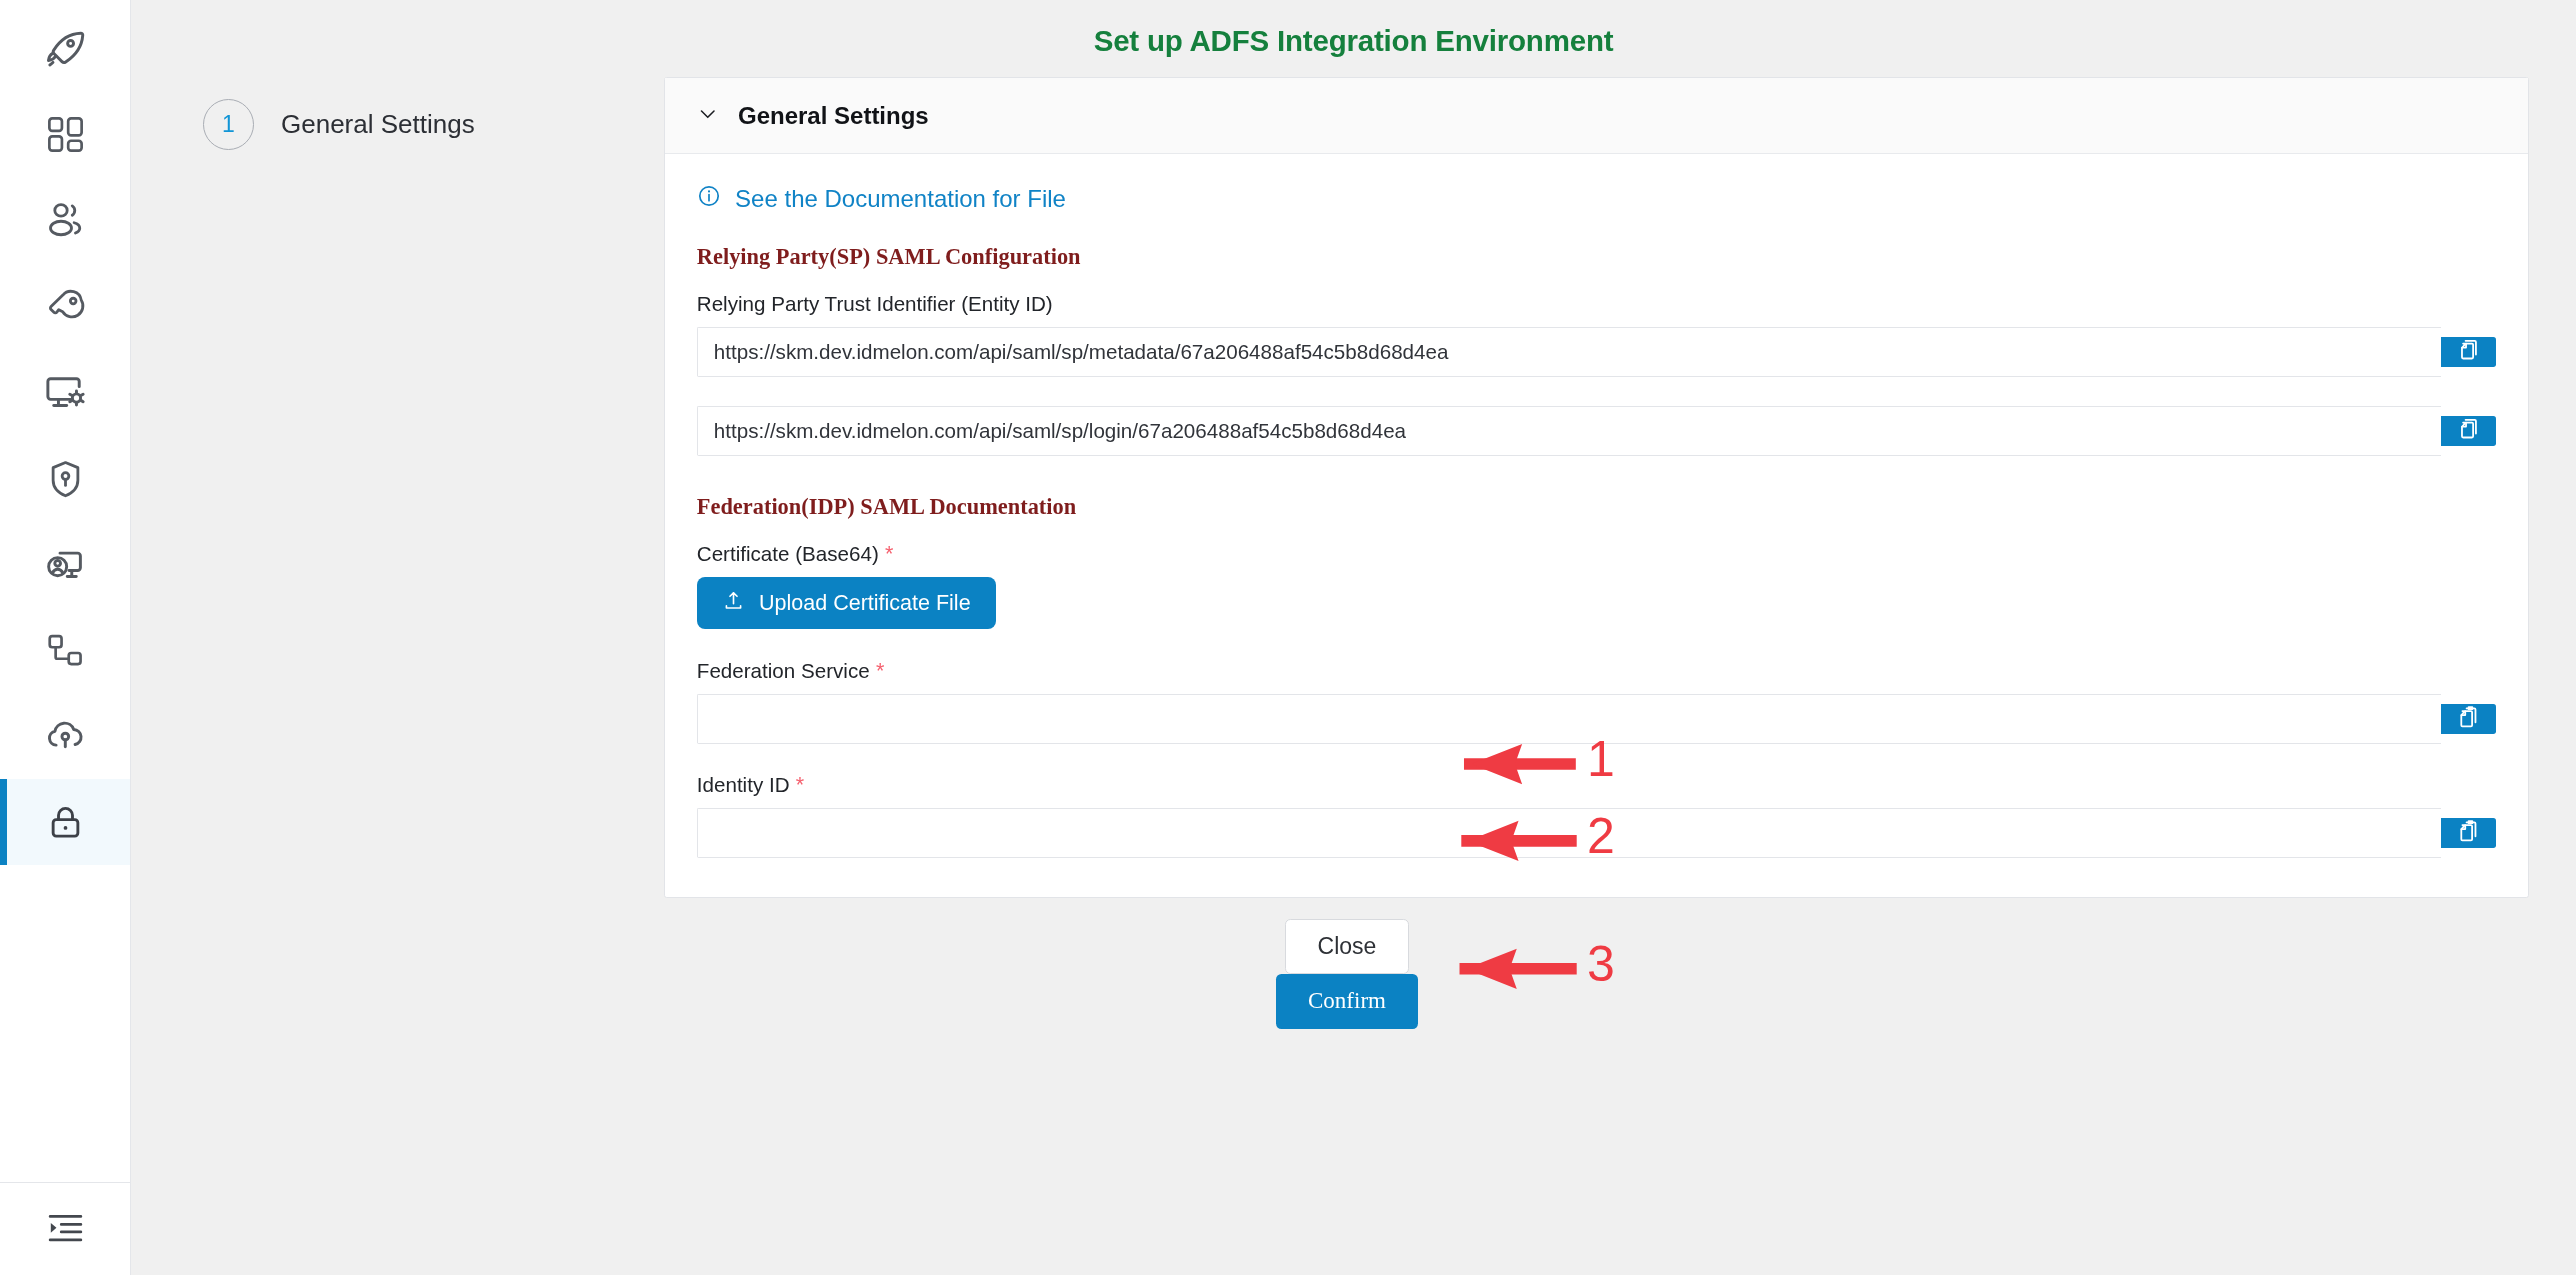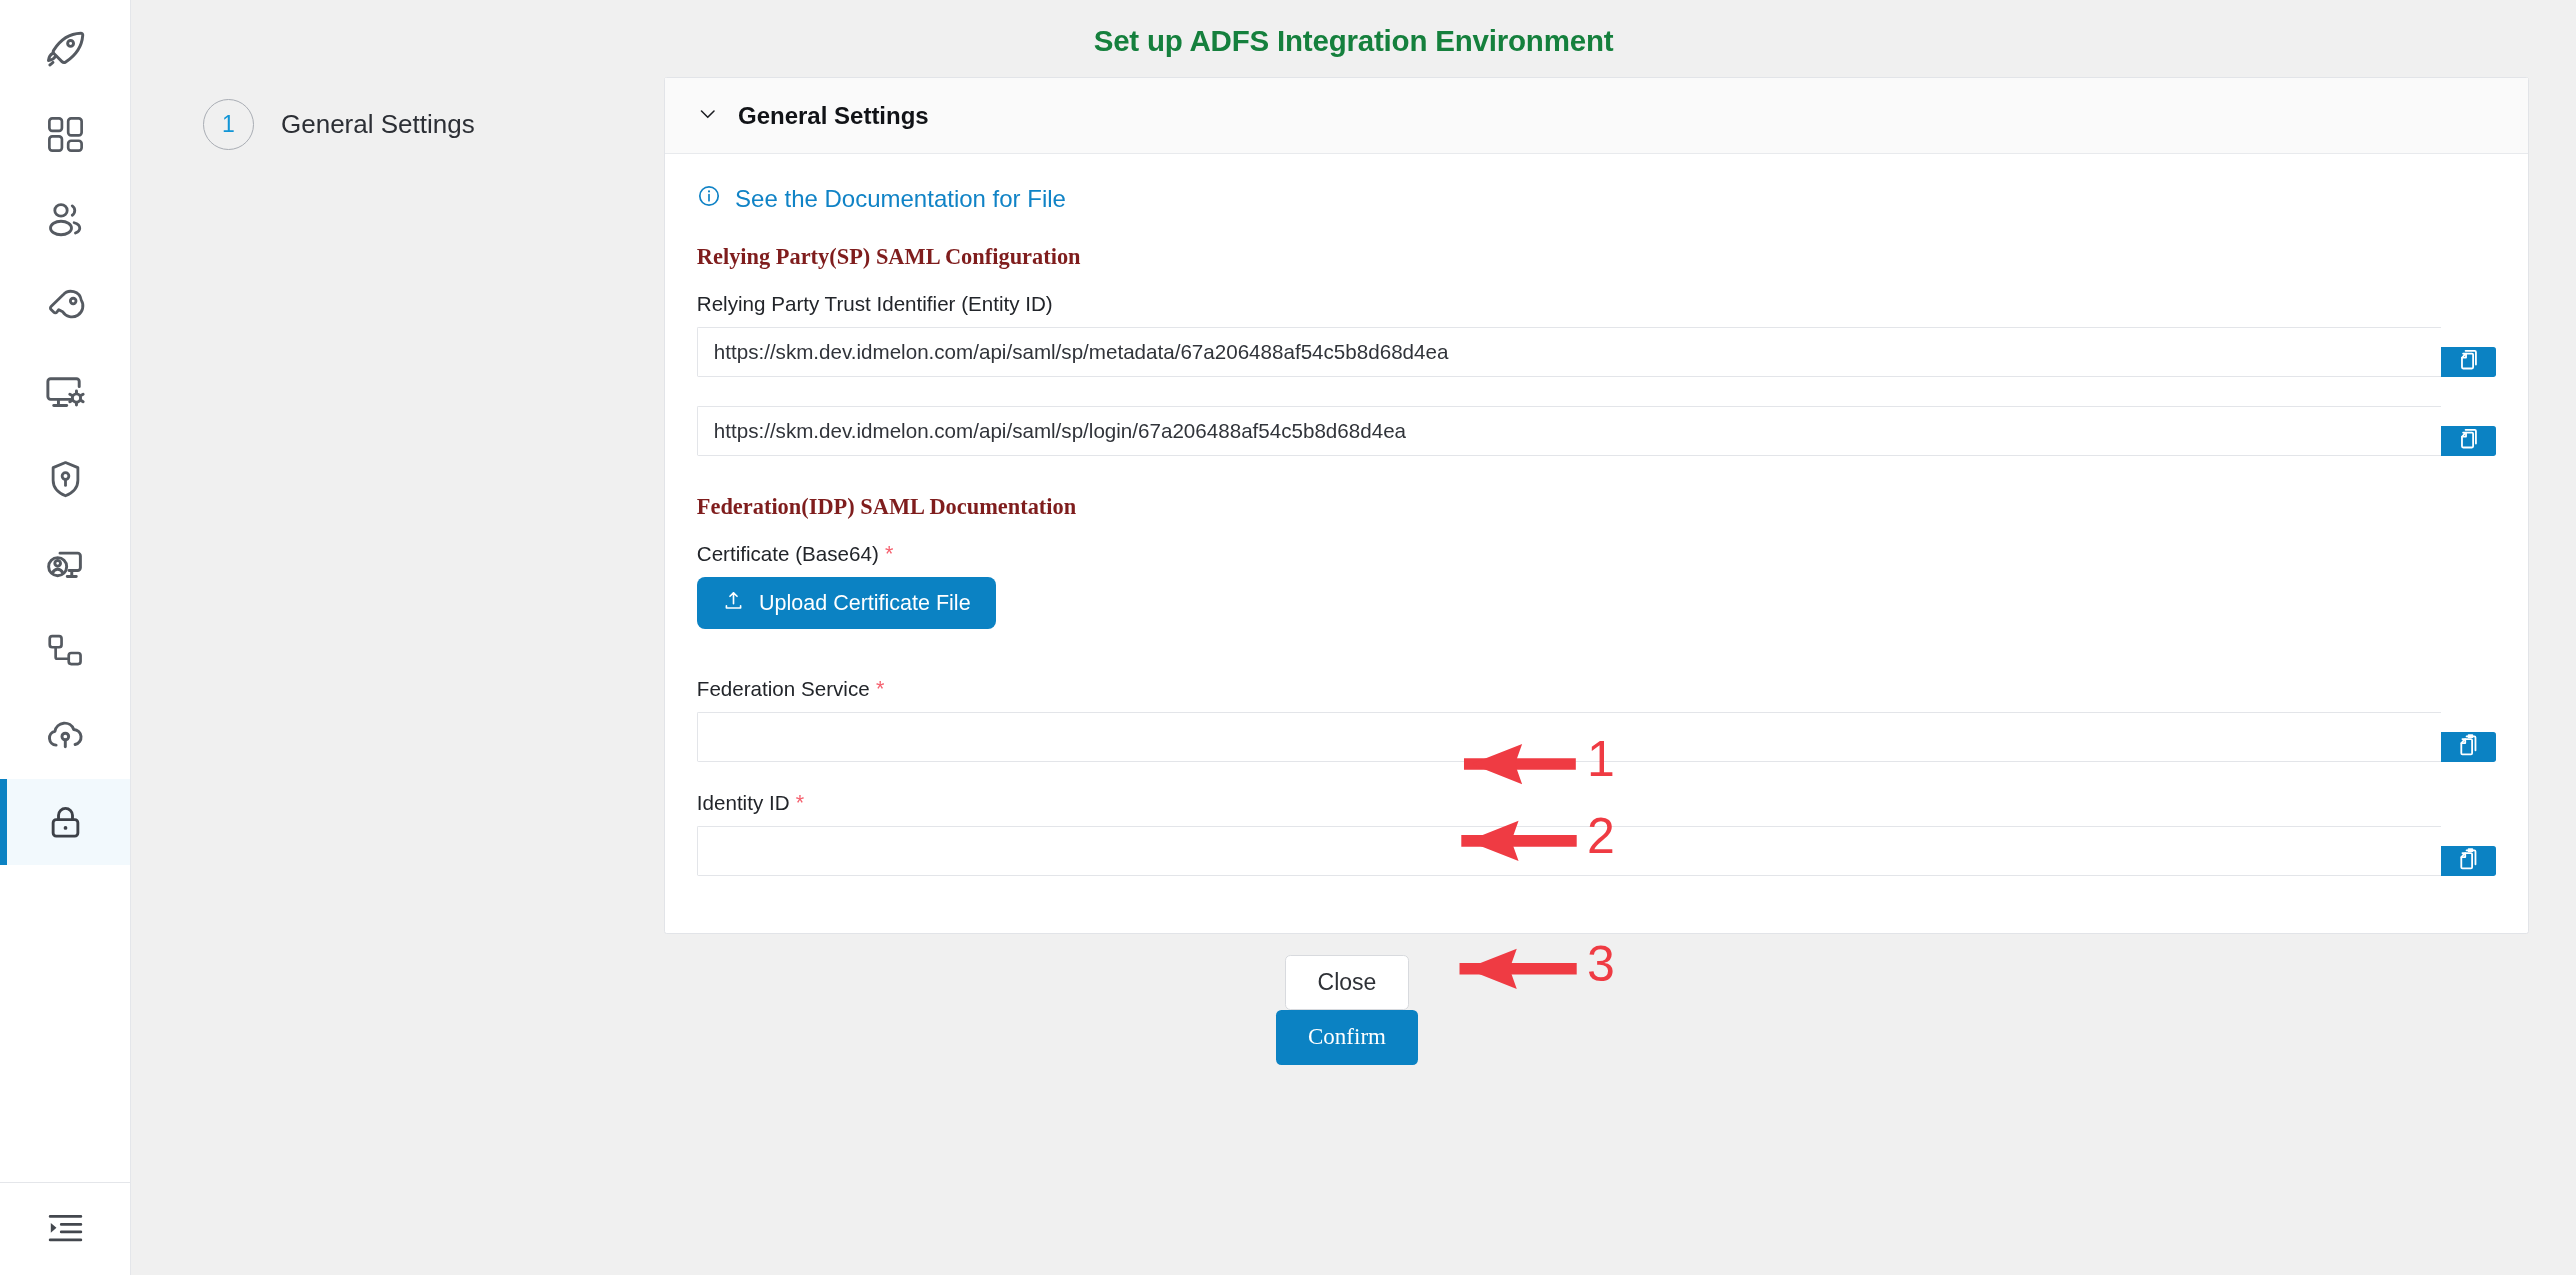--- a/index.html
+++ b/index.html
@@ -159,35 +159,35 @@
 
   .section-title {
     font-size: 22.4px;
     font-weight: bold;
     color: #7f1d1d;
     margin-bottom: 22.4px;
     font-family: Liberation Serif, serif;
   }
   .section-title.second { margin-top: 38px; }
 
-  .field { margin-bottom: 18px; }
+  .field { margin-bottom: 0; }
   .field-label {
     font-size: 20.6px;
     color: #22252a;
     margin-bottom: 10.7px;
     display: flex;
     align-items: baseline;
     gap: 6.3px;
     position: relative;
   }
   .req { color: #f5616f; font-size: 21.5px; line-height: 1; }
 
   .input-row {
     display: flex;
-    align-items: flex-end;
+    align-items: center;
     width: 100%;
     margin-bottom: 29px;
   }
   .input-box {
     flex: 1 1 auto;
     height: 50px;
     border: 0.9px solid #e3e5e9;
     border-right: none;
     background: #ffffff;
     font-family: "Liberation Sans", sans-serif;

